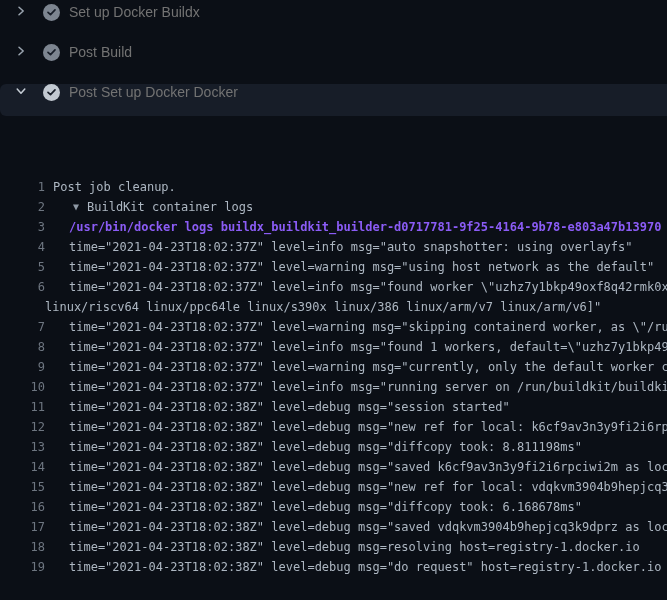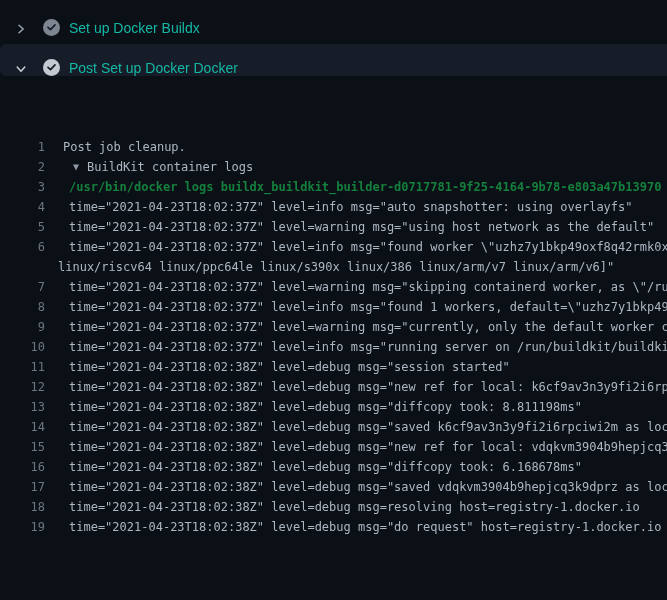--- a/index.html
+++ b/index.html
@@ -4,43 +4,43 @@
 <style>
   html,body{margin:0;padding:0;}
   body{
     width:667px;height:600px;overflow:hidden;
     background:#0b0f16;
     font-family:"Liberation Sans",sans-serif;
   }
   
   .steps{padding-top:4px;}
   .step{
-    height:32px;margin-bottom:8px;display:flex;align-items:flex-end;
-    padding-left:12px;color:#14b8a6;font-size:14px;cursor:pointer;
+    height:32px;margin-bottom:8px;display:flex;align-items:flex-start;
+    padding-left:12px;color:#737373;font-size:14px;cursor:pointer;
   }
   .step.expanded{background:#171d28;border-radius:6px 0 0 6px;}
   .chev{width:14px;height:14px;flex:none;margin-left:2px;}
   .chev svg{display:block;}
   .check{flex:none;margin-left:15px;width:17px;height:17px;}
   .check svg{display:block;}
   .step-label{margin-left:9px;white-space:nowrap;}
   
   .log{
     padding-top:13px;
     font-family:"DejaVu Sans Mono","Liberation Mono",monospace;
     font-size:12px;line-height:20px;white-space:pre;color:#adb7c2;
   }
   .row{display:flex;height:20px;overflow:hidden;}
   .num{width:45px;flex:none;text-align:right;color:#6e7681;cursor:pointer;}
   .txt{flex:none;}
-  .txt.base{margin-left:18px;}
+  .txt.base{margin-left:8px;}
   .txt.toggle{margin-left:28px;cursor:pointer;}
   .txt.group{margin-left:24px;}
-  .txt.link{margin-left:24px;color:#15803d;font-weight:600;cursor:pointer;}
-  .txt.cont{margin-left:13px;}
+  .txt.link{margin-left:24px;color:#8b5cf6;font-weight:600;cursor:pointer;}
+  .txt.cont{}
   .tri{display:inline-block;width:14px;color:#8f99a5;font-size:10px;vertical-align:top;}
 </style>
 </head>
 <body>
 
 <div class="steps">
 
   <div class="step">
     <span class="chev">
       <svg width="14" height="14" viewBox="0 0 14 14">
@@ -50,20 +50,34 @@
     <span class="check">
       <svg width="17" height="17" viewBox="0 0 17 17">
           <circle cx="8.5" cy="8.5" r="8.5" fill="#7d8590"></circle>
           <path d="M12 5.9 L7.5 10.7 L5 8.3" fill="none" stroke="#171d28" stroke-width="1.7" stroke-linecap="round" stroke-linejoin="round"></path>
         </svg>
     </span>
     <span class="step-label">Set up Docker Buildx</span>
   </div>
 
 
+  <div class="step">
+    <span class="chev">
+      <svg width="14" height="14" viewBox="0 0 14 14">
+          <path d="M5 3.2 L9.2 7 L5 10.8" fill="none" stroke="#9ba5b0" stroke-width="1.5" stroke-linecap="round" stroke-linejoin="round"></path>
+        </svg>
+    </span>
+    <span class="check">
+      <svg width="17" height="17" viewBox="0 0 17 17">
+          <circle cx="8.5" cy="8.5" r="8.5" fill="#7d8590"></circle>
+          <path d="M12 5.9 L7.5 10.7 L5 8.3" fill="none" stroke="#171d28" stroke-width="1.7" stroke-linecap="round" stroke-linejoin="round"></path>
+        </svg>
+    </span>
+    <span class="step-label">Post Build</span>
+  </div>
 
   <div class="step expanded">
     <span class="chev">
       <svg width="14" height="14" viewBox="0 0 14 14">
           <path d="M3.2 5 L7 9.2 L10.8 5" fill="none" stroke="#c6cdd5" stroke-width="1.5" stroke-linecap="round" stroke-linejoin="round"></path>
         </svg>
     </span>
     <span class="check">
       <svg width="17" height="17" viewBox="0 0 17 17">
           <circle cx="8.5" cy="8.5" r="8.5" fill="#c2c9d1"></circle>

